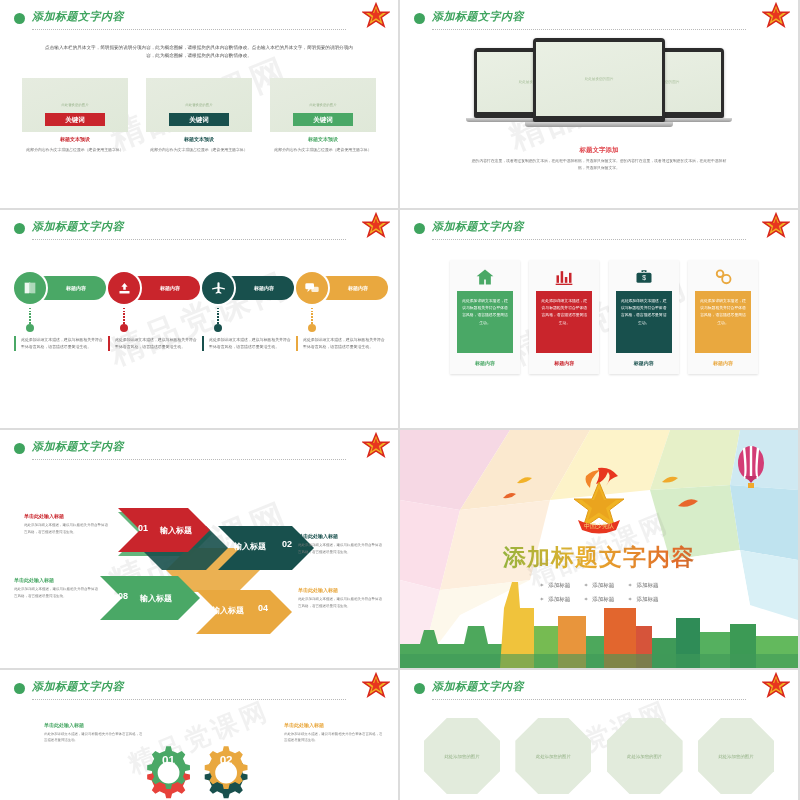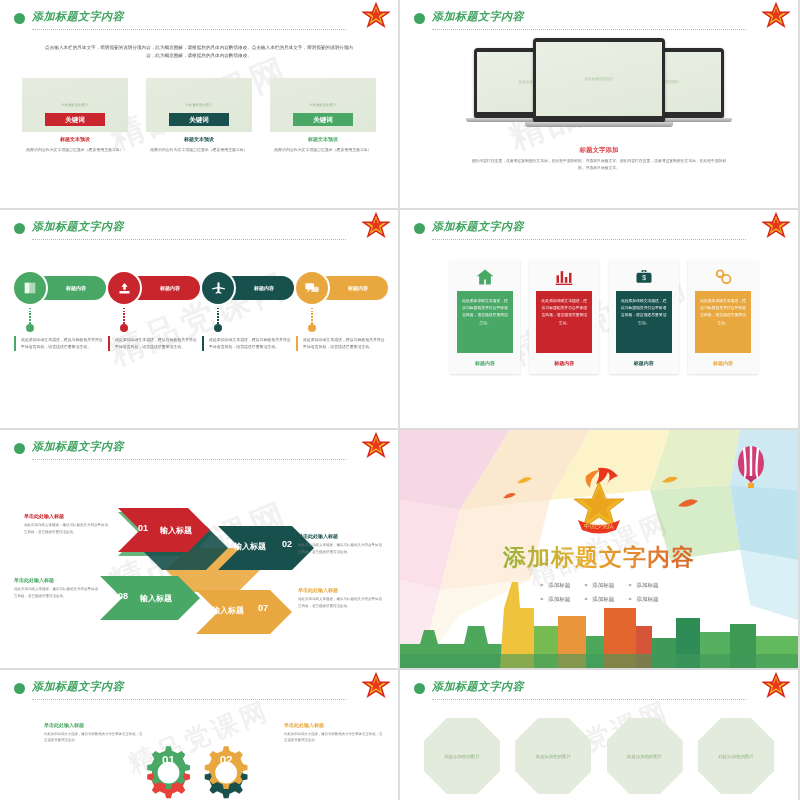--- a/index.html
+++ b/index.html
@@ -429,21 +429,21 @@
       <div class="ar-lbl ar-num" style="left:138px;top:93px;">01</div>
       <div class="ar-lbl ar-tx" style="left:160px;top:95px;">输入标题</div>
 
       <div class="ar-lbl ar-tx" style="left:234px;top:111px;">输入标题</div>
       <div class="ar-lbl ar-num" style="left:282px;top:109px;">02</div>
 
       <div class="ar-lbl ar-num" style="left:118px;top:161px;">08</div>
       <div class="ar-lbl ar-tx" style="left:140px;top:163px;">输入标题</div>
 
       <div class="ar-lbl ar-tx" style="left:212px;top:175px;">输入标题</div>
-      <div class="ar-lbl ar-num" style="left:258px;top:173px;">07</div>
+      <div class="ar-lbl ar-num" style="left:258px;top:173px;">04</div>
 
       <div class="s5-note" style="left:24px;top:83px;color:#c9252c;">
         <h4>单击此处输入标题</h4>
         <p>此处添加详细文本描述，建议与标题相关并符合整体语言风格，语言描述尽量简洁生动。</p>
       </div>
       <div class="s5-note" style="right:14px;top:103px;color:#18504d;">
         <h4>单击此处输入标题</h4>
         <p>此处添加详细文本描述，建议与标题相关并符合整体语言风格，语言描述尽量简洁生动。</p>
       </div>
       <div class="s5-note" style="left:14px;top:147px;color:#4aa866;">

